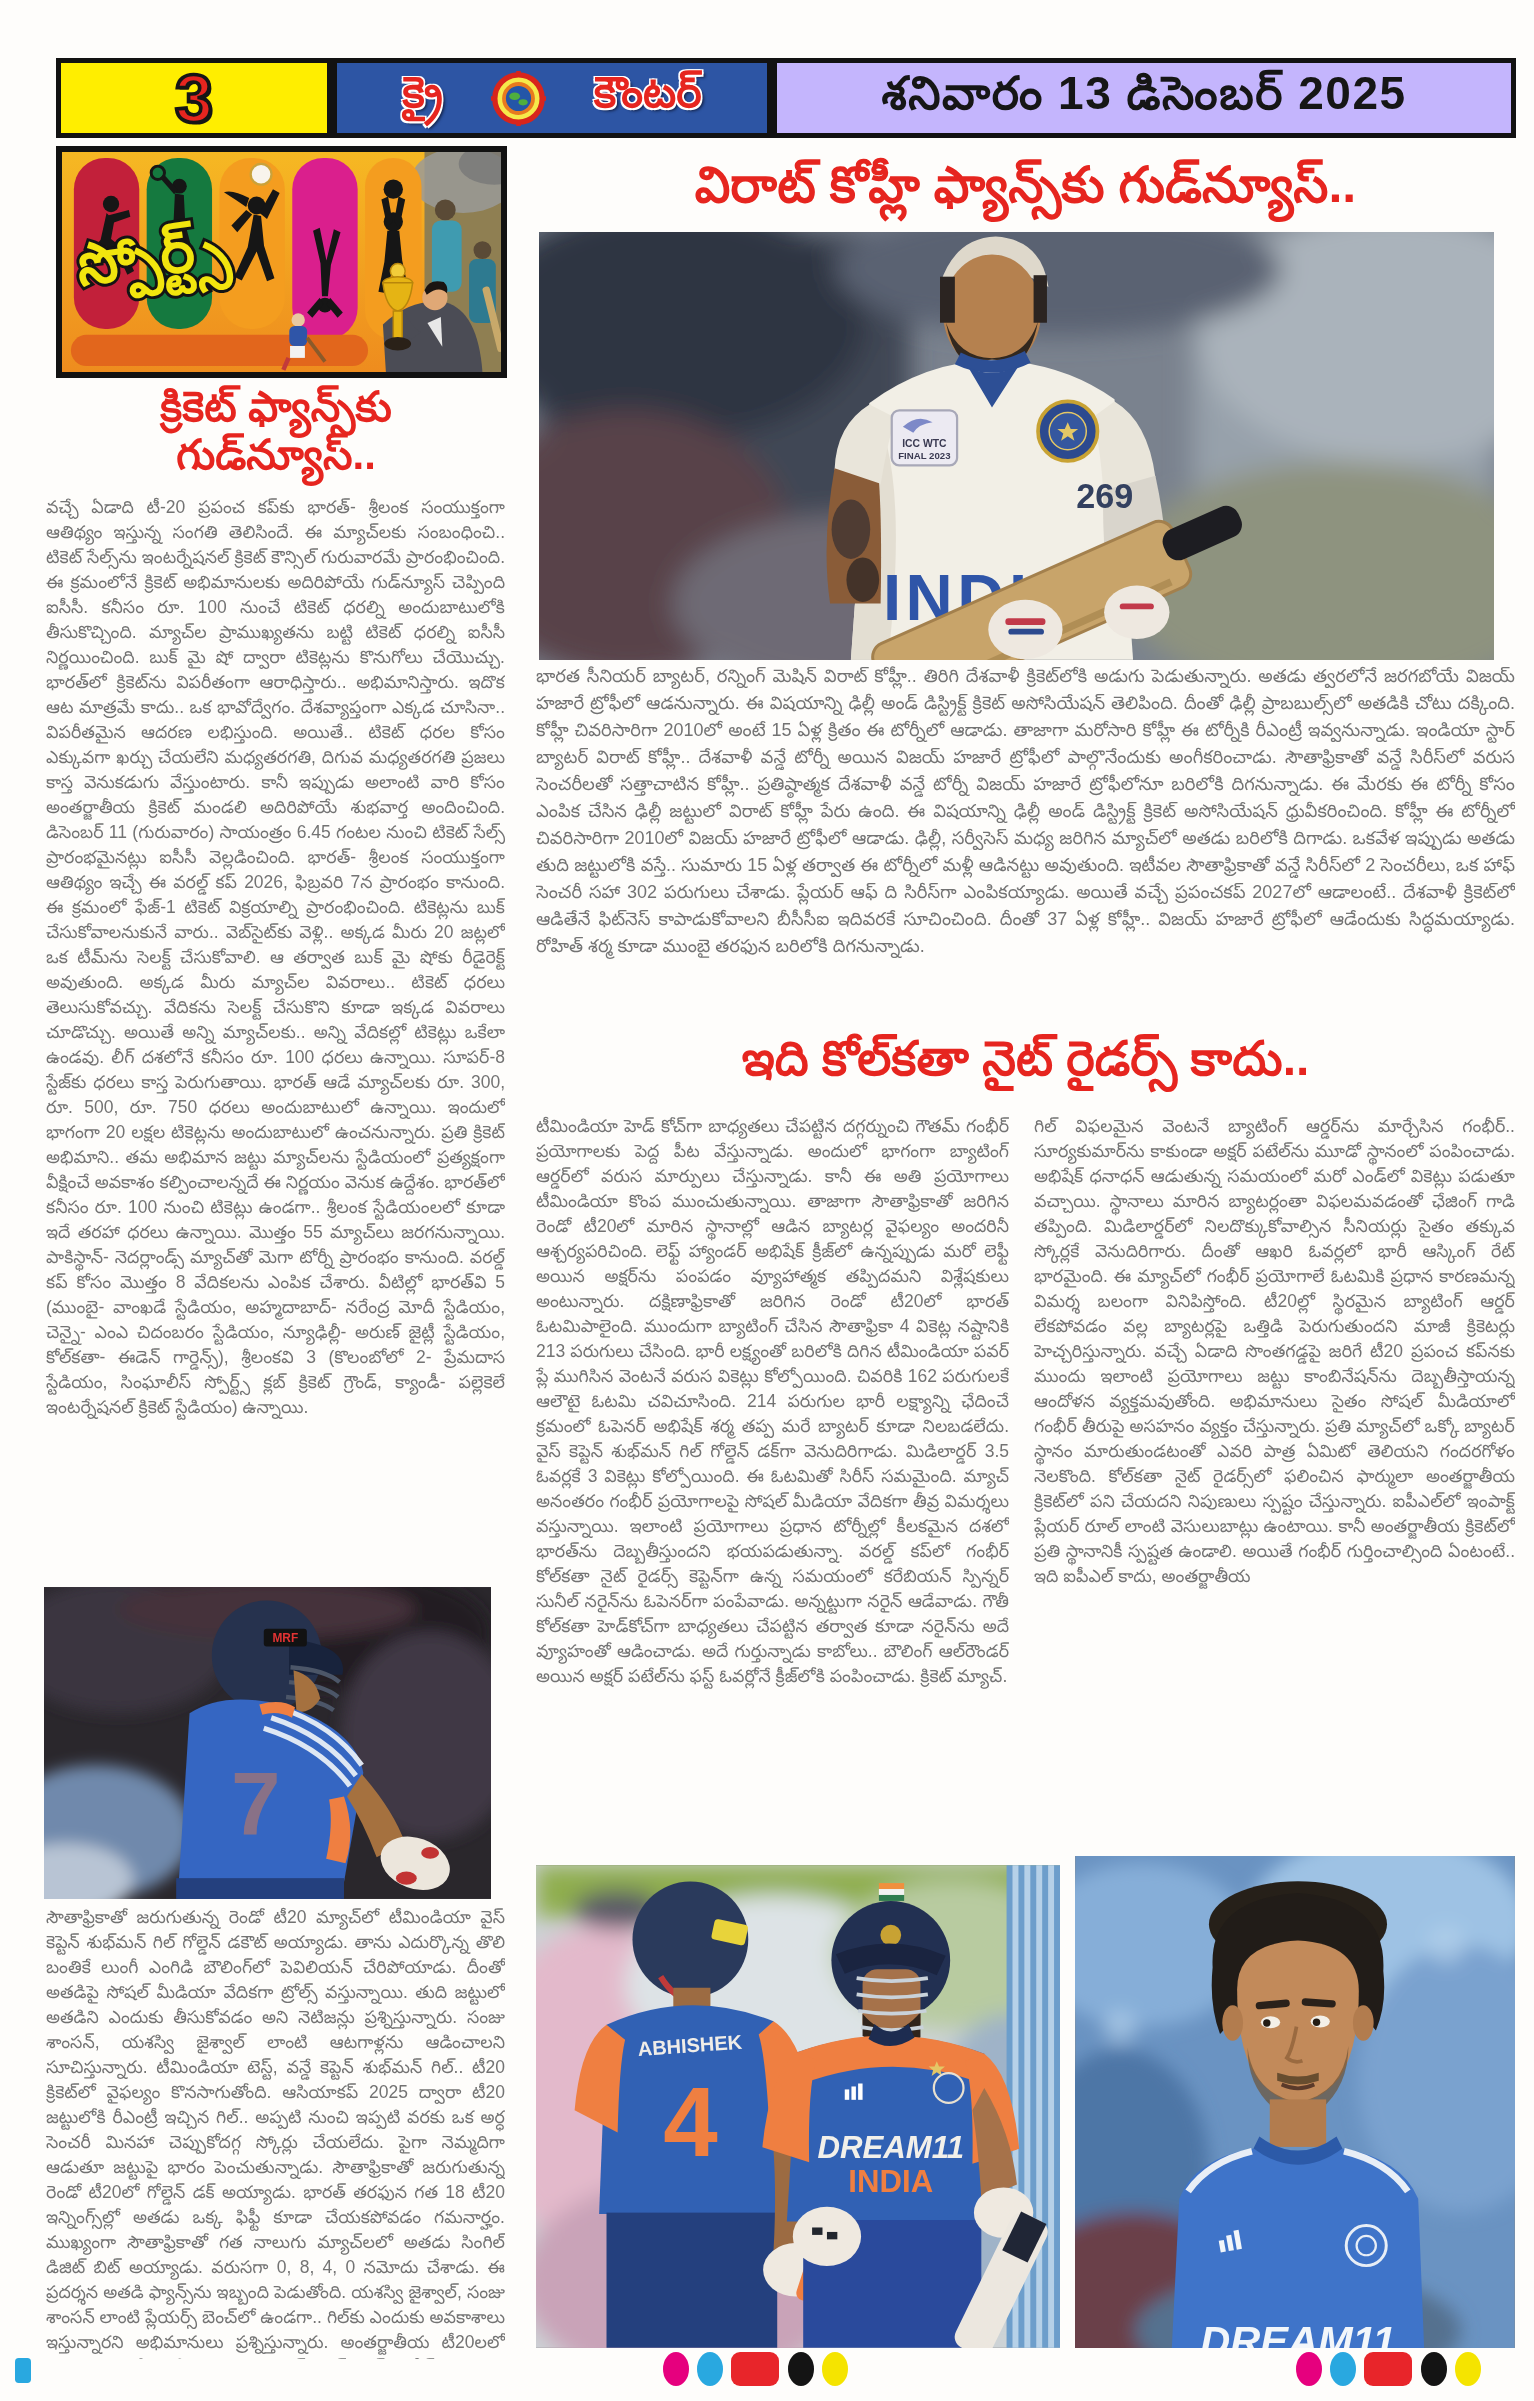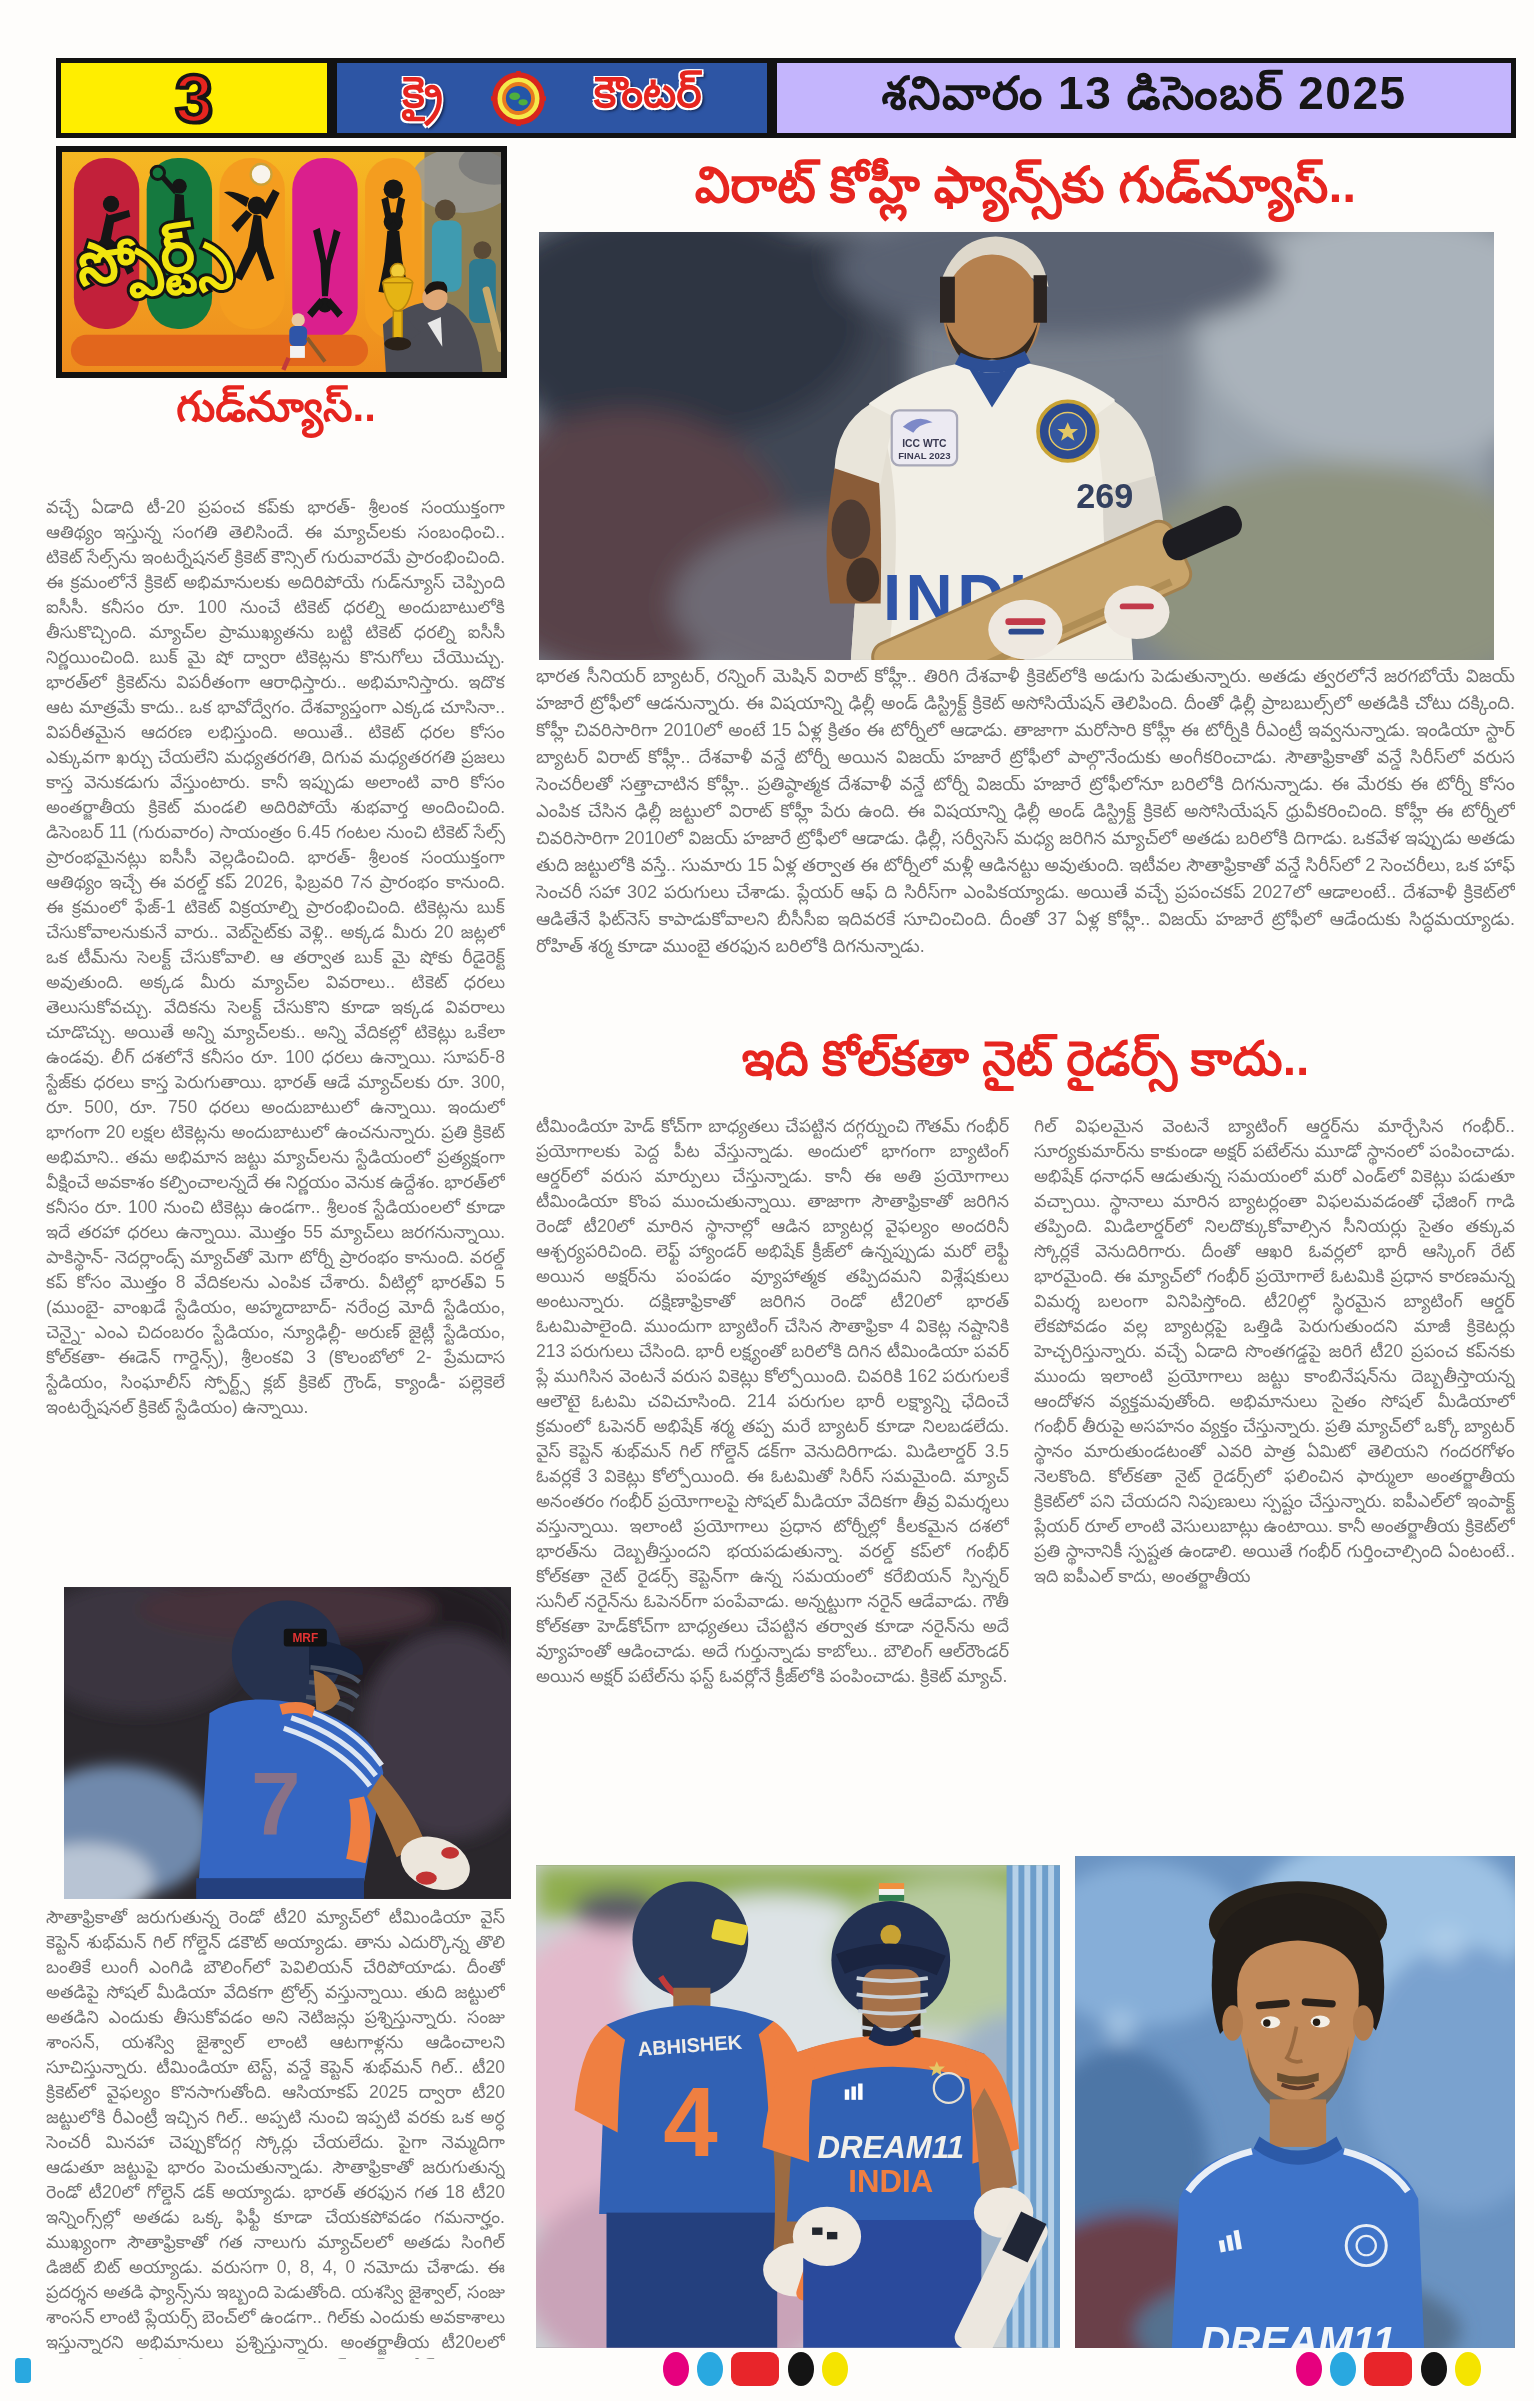--- a/index.html
+++ b/index.html
@@ -136,27 +136,28 @@
           <rect x="446" y="214" width="12" height="40"></rect>
         </g>
         <ellipse cx="452" cy="258" rx="18" ry="9" fill="#2a2118"></ellipse>
       </g>
 
       <text x="24" y="180" font-size="78" font-weight="bold" fill="#f2e50e" stroke="#141414" stroke-width="8" paint-order="stroke" transform="rotate(-8 24 180)" font-family="Liberation Sans, sans-serif">స్పోర్ట్స్</text>
     </svg>
   </div>
 
   <div class="abs red-head" style="left:45px;top:383px;width:462px;font-size:42px;">
+    <div>క్రికెట్ ఫ్యాన్స్‌కు</div>
     <div>గుడ్‌న్యూస్..</div>
   </div>
 
   <div class="abs body-text" style="left:46px;top:495px;width:459px;height:980px;">వచ్చే ఏడాది టీ-20 ప్రపంచ కప్‌కు భారత్- శ్రీలంక సంయుక్తంగా ఆతిథ్యం ఇస్తున్న సంగతి తెలిసిందే. ఈ మ్యాచ్‌లకు సంబంధించి.. టికెట్ సేల్స్‌ను ఇంటర్నేషనల్ క్రికెట్ కౌన్సిల్ గురువారమే ప్రారంభించింది. ఈ క్రమంలోనే క్రికెట్ అభిమానులకు అదిరిపోయే గుడ్‌న్యూస్ చెప్పింది ఐసీసీ. కనీసం రూ. 100 నుంచే టికెట్ ధరల్ని అందుబాటులోకి తీసుకొచ్చింది. మ్యాచ్‌ల ప్రాముఖ్యతను బట్టి టికెట్ ధరల్ని ఐసీసీ నిర్ణయించింది. బుక్ మై షో ద్వారా టికెట్లను కొనుగోలు చేయొచ్చు. భారత్‌లో క్రికెట్‌ను విపరీతంగా ఆరాధిస్తారు.. అభిమానిస్తారు. ఇదొక ఆట మాత్రమే కాదు.. ఒక భావోద్వేగం. దేశవ్యాప్తంగా ఎక్కడ చూసినా.. విపరీతమైన ఆదరణ లభిస్తుంది. అయితే.. టికెట్ ధరల కోసం ఎక్కువగా ఖర్చు చేయలేని మధ్యతరగతి, దిగువ మధ్యతరగతి ప్రజలు కాస్త వెనుకడుగు వేస్తుంటారు. కానీ ఇప్పుడు అలాంటి వారి కోసం అంతర్జాతీయ క్రికెట్ మండలి అదిరిపోయే శుభవార్త అందించింది. డిసెంబర్ 11 (గురువారం) సాయంత్రం 6.45 గంటల నుంచి టికెట్ సేల్స్ ప్రారంభమైనట్లు ఐసీసీ వెల్లడించింది. భారత్- శ్రీలంక సంయుక్తంగా ఆతిథ్యం ఇచ్చే ఈ వరల్డ్ కప్ 2026, ఫిబ్రవరి 7న ప్రారంభం కానుంది. ఈ క్రమంలో ఫేజ్-1 టికెట్ విక్రయాల్ని ప్రారంభించింది. టికెట్లను బుక్ చేసుకోవాలనుకునే వారు.. వెబ్‌సైట్‌కు వెళ్లి.. అక్కడ మీరు 20 జట్లలో ఒక టీమ్‌ను సెలక్ట్ చేసుకోవాలి. ఆ తర్వాత బుక్ మై షోకు రీడైరెక్ట్ అవుతుంది. అక్కడ మీరు మ్యాచ్‌ల వివరాలు.. టికెట్ ధరలు తెలుసుకోవచ్చు. వేదికను సెలక్ట్ చేసుకొని కూడా ఇక్కడ వివరాలు చూడొచ్చు. అయితే అన్ని మ్యాచ్‌లకు.. అన్ని వేదికల్లో టికెట్లు ఒకేలా ఉండవు. లీగ్ దశలోనే కనీసం రూ. 100 ధరలు ఉన్నాయి. సూపర్-8 స్టేజ్‌కు ధరలు కాస్త పెరుగుతాయి. భారత్ ఆడే మ్యాచ్‌లకు రూ. 300, రూ. 500, రూ. 750 ధరలు అందుబాటులో ఉన్నాయి. ఇందులో భాగంగా 20 లక్షల టికెట్లను అందుబాటులో ఉంచనున్నారు. ప్రతి క్రికెట్ అభిమాని.. తమ అభిమాన జట్టు మ్యాచ్‌లను స్టేడియంలో ప్రత్యక్షంగా వీక్షించే అవకాశం కల్పించాలన్నదే ఈ నిర్ణయం వెనుక ఉద్దేశం. భారత్‌లో కనీసం రూ. 100 నుంచి టికెట్లు ఉండగా.. శ్రీలంక స్టేడియంలలో కూడా ఇదే తరహా ధరలు ఉన్నాయి. మొత్తం 55 మ్యాచ్‌లు జరగనున్నాయి. పాకిస్థాన్- నెదర్లాండ్స్ మ్యాచ్‌తో మెగా టోర్నీ ప్రారంభం కానుంది. వరల్డ్ కప్ కోసం మొత్తం 8 వేదికలను ఎంపిక చేశారు. వీటిల్లో భారత్‌వి 5 (ముంబై- వాంఖడే స్టేడియం, అహ్మదాబాద్- నరేంద్ర మోదీ స్టేడియం, చెన్నై- ఎంఎ చిదంబరం స్టేడియం, న్యూఢిల్లీ- అరుణ్ జైట్లీ స్టేడియం, కోల్‌కతా- ఈడెన్ గార్డెన్స్), శ్రీలంకవి 3 (కొలంబోలో 2- ప్రేమదాస స్టేడియం, సింఘాలీస్ స్పోర్ట్స్ క్లబ్ క్రికెట్ గ్రౌండ్, క్యాండీ- పల్లెకెలే ఇంటర్నేషనల్ క్రికెట్ స్టేడియం) ఉన్నాయి.</div>
 
 
-  <div class="abs photo" style="left:64px;top:1587px;width:447px;height:312px;">
+  <div class="abs photo" style="left:44px;top:1587px;width:447px;height:312px;">
     <svg viewBox="0 0 602 420">
       <defs>
           <filter id="gl10">
             <feGaussianBlur stdDeviation="10"></feGaussianBlur>
           </filter>
         </defs>
       <rect width="602" height="420" fill="#2a272c"></rect>
       <g filter="url(#gl10)">
         <ellipse cx="100" cy="80" rx="150" ry="90" fill="#3a3440"></ellipse>
         <ellipse cx="420" cy="60" rx="180" ry="80" fill="#201d22"></ellipse>

